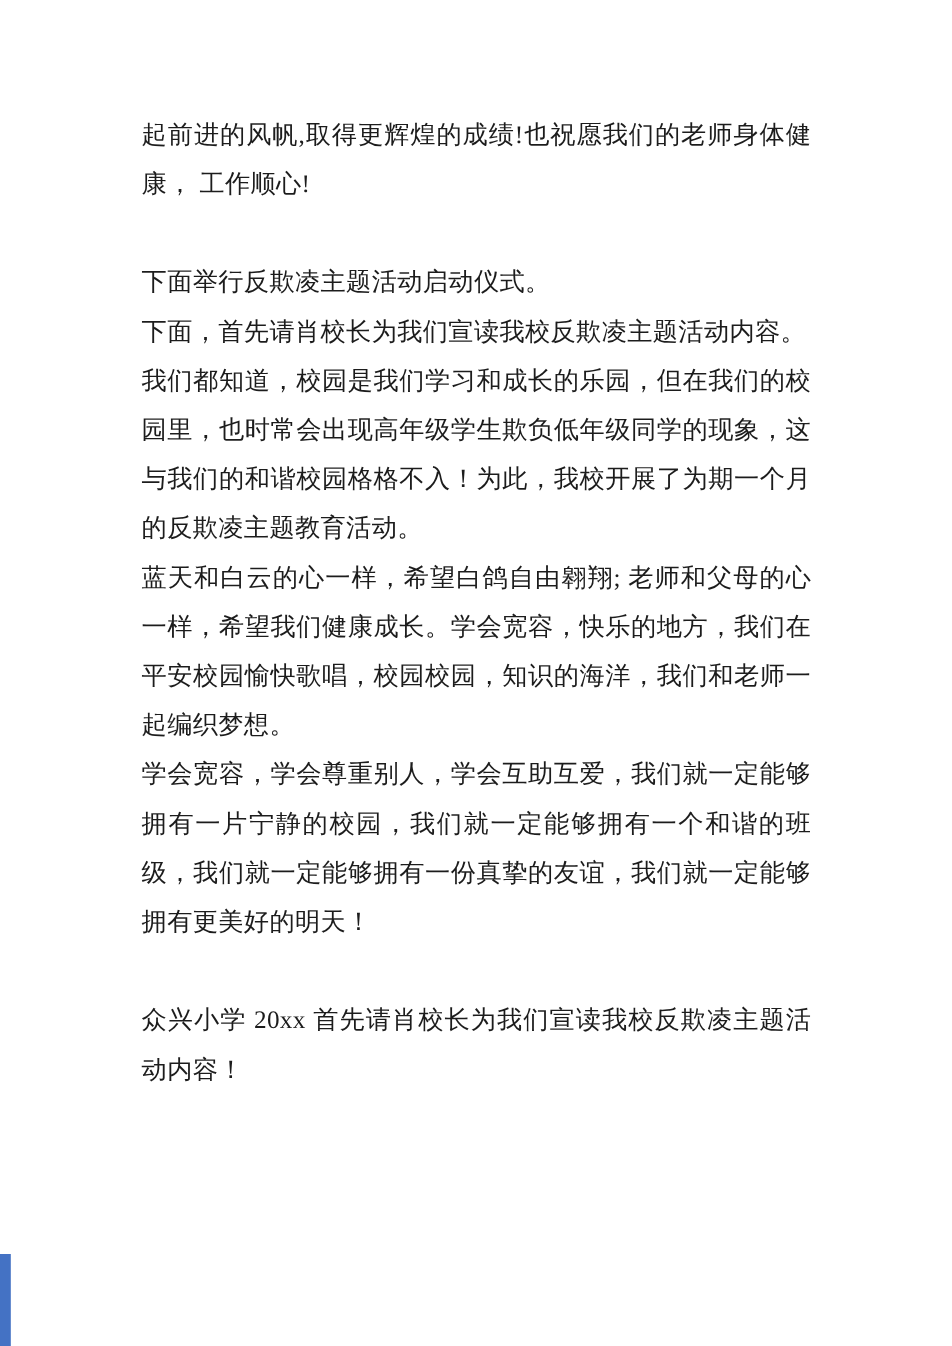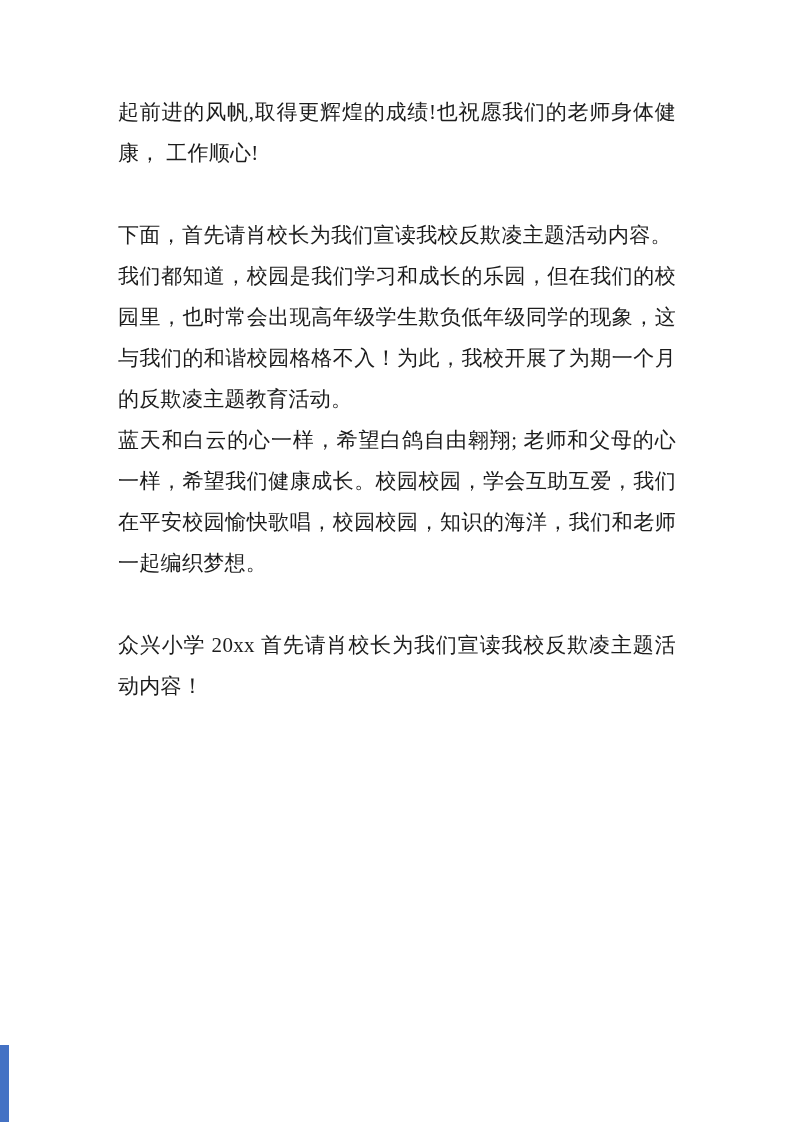--- a/index.html
+++ b/index.html
@@ -51,20 +51,22 @@
     background: #4472c4;
   }
 </style>
 </head>
 <body>
 
 <div class="page">
   <div class="text-block">
       <p class="para">起前进的风帆,取得更辉煌的成绩!也祝愿我们的老师身体健康， 工作顺心!</p>
       <p class="para blank">&nbsp;</p>
+      <p class="para">下面举行反欺凌主题活动启动仪式。</p>
       <p class="para">下面，首先请肖校长为我们宣读我校反欺凌主题活动内容。</p>
       <p class="para">我们都知道，校园是我们学习和成长的乐园，但在我们的校园里，也时常会出现高年级学生欺负低年级同学的现象，这与我们的和谐校园格格不入！为此，我校开展了为期一个月的反欺凌主题教育活动。</p>
-      <p class="para">蓝天和白云的心一样，希望白鸽自由翱翔; 老师和父母的心一样，希望我们健康成长。校园校园，学会互助互爱，我们在平安校园愉快歌唱，校园校园，知识的海洋，我们和老师一起编织梦想。</p>
+      <p class="para">蓝天和白云的心一样，希望白鸽自由翱翔; 老师和父母的心一样，希望我们健康成长。学会宽容，快乐的地方，我们在平安校园愉快歌唱，校园校园，知识的海洋，我们和老师一起编织梦想。</p>
+      <p class="para">学会宽容，学会尊重别人，学会互助互爱，我们就一定能够拥有一片宁静的校园，我们就一定能够拥有一个和谐的班级，我们就一定能够拥有一份真挚的友谊，我们就一定能够拥有更美好的明天！</p>
       <p class="para blank">&nbsp;</p>
       <p class="para">众兴小学 20xx 首先请肖校长为我们宣读我校反欺凌主题活动内容！</p>
     </div>
   <div class="edge-artifact" style="background: rgb(68, 114, 196);"></div>
 </div>
 
 </body></html>

